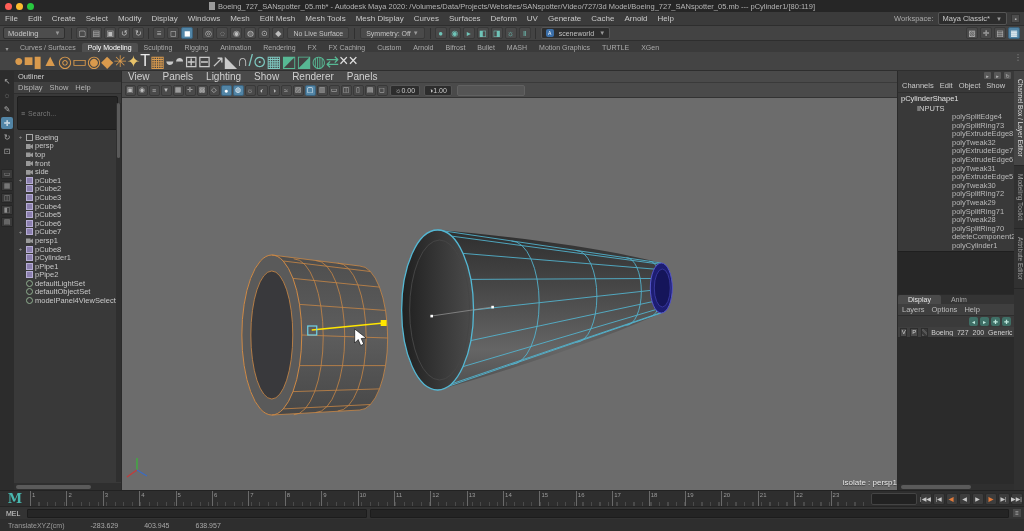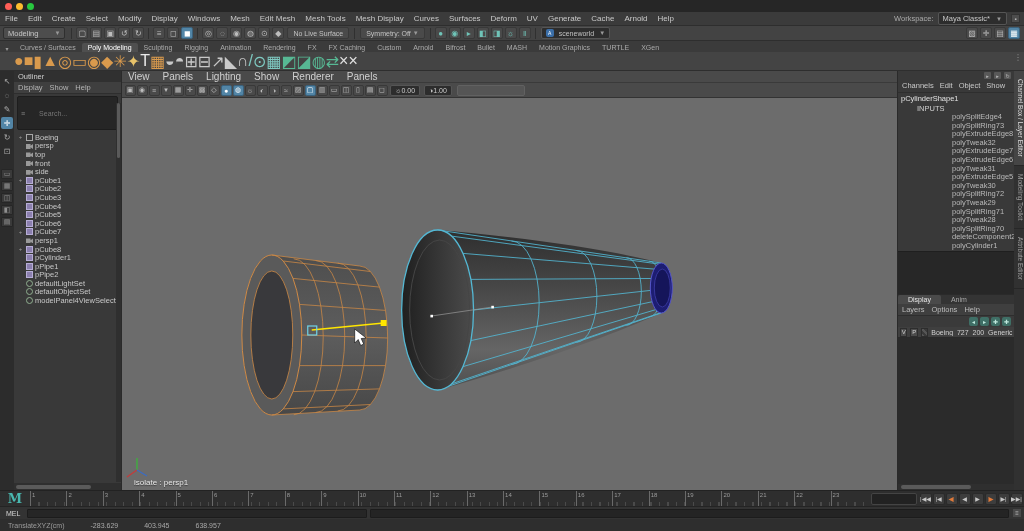--- a/index.html
+++ b/index.html
@@ -49,21 +49,21 @@
   .toolbox { width:14px; background:#2c2c2c; display:flex; flex-direction:column; align-items:center; padding-top:3px; flex:0 0 14px; }
   .toolbox .tic { width:12px; height:12px; margin:1px 0; display:flex; align-items:center; justify-content:center; font-size:8px; color:#a8a8a8; border-radius:2px; }
   .toolbox .tic.active { background:#5285a6; color:#fff; }
   .toolbox .tgap { height:10px; }
   .toolbox .lic { width:12px; height:10px; margin:1px 0; display:flex; align-items:center; justify-content:center; font-size:7px; color:#8f8f8f; background:#3a3a3a; border:1px solid #262626; border-radius:1px; }
 
   
   .outliner { width:108px; background:#393939; border-right:1px solid #2a2a2a; display:flex; flex-direction:column; font-size:7.5px; flex:0 0 108px; position:relative; }
   .ol-title { background:#303030; color:#cfcfcf; font-size:7.5px; padding:1px 4px; }
   .ol-menus { display:flex; gap:7px; padding:1px 4px; color:#b5b5b5; background:#3f3f3f; border-bottom:1px solid #2e2e2e; }
-  .ol-search { margin:2px 3px; background:#262626; border:1px solid #1d1d1d; border-radius:2px; height:22px; display:flex; align-items:center; padding:16px 3px; gap:14px; }
+  .ol-search { margin:2px 3px; background:#262626; border:1px solid #1d1d1d; border-radius:2px; height:22px; display:flex; align-items:center; padding:16px 3px; gap:3px; }
   .ol-search input { background:transparent; border:none; outline:none; color:#bbb; font-size:7px; width:80px; font-family:inherit; }
   .ol-search .fic { color:#888; font-size:7px; }
   .ol-list { flex:1; overflow:hidden; padding-top:1px; }
   .ol-row { display:flex; align-items:center; height:8.6px; padding-left:3px; gap:2px; white-space:nowrap; color:#c8c8c8; }
   .ol-exp { width:7px; font-size:6px; color:#9a9a9a; text-align:center; flex:0 0 7px; }
   .oi { width:7px; height:7px; flex:0 0 7px; position:relative; }
   .oi.mesh { background:#8b7fae; border:1px solid #b7aed6; }
   .oi.group { background:none; border:1px solid #a8a8a8; }
   .oi.camera { background:#9a9a9a; height:5px; margin-top:1px; clip-path:polygon(0 0,65% 0,65% 35%,100% 0,100% 100%,65% 65%,65% 100%,0 100%); }
   .oi.set { background:none; border:1px solid #8fae8f; border-radius:50%; }
@@ -75,21 +75,21 @@
   
   .viewport { flex:1; display:flex; flex-direction:column; border-right:1px solid #2a2a2a; min-width:0; }
   .vp-menus { height:12px; background:#4a4a4a; display:flex; align-items:center; font-size:10px; color:#d0d0d0; gap:1px; border-bottom:1px solid #3a3a3a; flex:0 0 12px; }
   .vp-menus .vm { padding:0 6px; }
   .vp-toolbar { height:15px; background:#4a4a4a; display:flex; align-items:center; padding:0 2px; border-bottom:1px solid #333; flex:0 0 15px; overflow:hidden; }
   .vp-toolbar .ic { width:11px; height:11px; font-size:7px; margin:0 0.5px; }
   .vp-field { height:11px; background:#2d2d2d; border:1px solid #555; border-radius:2px; color:#ccc; font-size:7px; display:flex; align-items:center; padding:0 4px; margin:0 2px; }
   .vp-dd-disabled { height:11px; width:68px; background:#555; border:1px solid #616161; border-radius:2px; margin-left:3px; }
   .vp-canvas { flex:1; position:relative; background:#6c6c6c; overflow:hidden; }
   .vp-canvas svg { position:absolute; inset:0; }
-  .cam-label { position:absolute; bottom:3px; left:12px; right:0; text-align:left; font-size:8px; color:#e8e8e8; text-shadow:0 1px 1px rgba(0,0,0,.5); }
+  .cam-label { position:absolute; bottom:3px; left:12px; right:0; text-align:right; font-size:8px; color:#e8e8e8; text-shadow:0 1px 1px rgba(0,0,0,.5); }
 
   
   .rightpanel { width:116px; background:#393939; display:flex; flex-direction:column; font-size:7.5px; flex:0 0 116px; }
   .cb-topicons { height:9px; display:flex; justify-content:flex-end; gap:3px; padding:1px 3px 0 0; }
   .cb-topicons span { width:7px; height:7px; background:#585858; border-radius:1px; font-size:5px; color:#bbb; display:flex; align-items:center; justify-content:center; }
   .cb-menus { display:flex; gap:6px; padding:1px 4px 2px 4px; color:#c9c9c9; border-bottom:1px solid #2e2e2e; }
   .cb-shape { padding:1px 3px; color:#e2e2e2; }
   .cb-inputs-hd { padding:0 19px; color:#cfcfcf; }
   .cb-list { overflow:hidden;margin-left:44px; }
   .cb-item { height:8.6px; line-height:8.6px; padding-left:10px; color:#b9b9b9; white-space:nowrap; }
@@ -142,20 +142,21 @@
 <body>
 
 <div class="app">
 
   <div class="titlebar">
     <div class="lights">
       <span class="light red"></span>
       <span class="light yellow"></span>
       <span class="light green"></span>
     </div>
+    <div class="title-text"><span class="doc-ic"></span><span>Boeing_727_SANspotter_05.mb* - Autodesk Maya 2020: /Volumes/Data/Projects/Websites/SANspotter/Video/727/3d Model/Boeing_727_SANspotter_05.mb --- pCylinder1/[80:119]</span></div>
   </div>
 
   <div class="menubar">
     <div style="display:flex">
 
     <span class="mitem">File</span>
         <span class="mitem">Edit</span>
         <span class="mitem">Create</span>
         <span class="mitem">Select</span>
         <span class="mitem">Modify</span>

